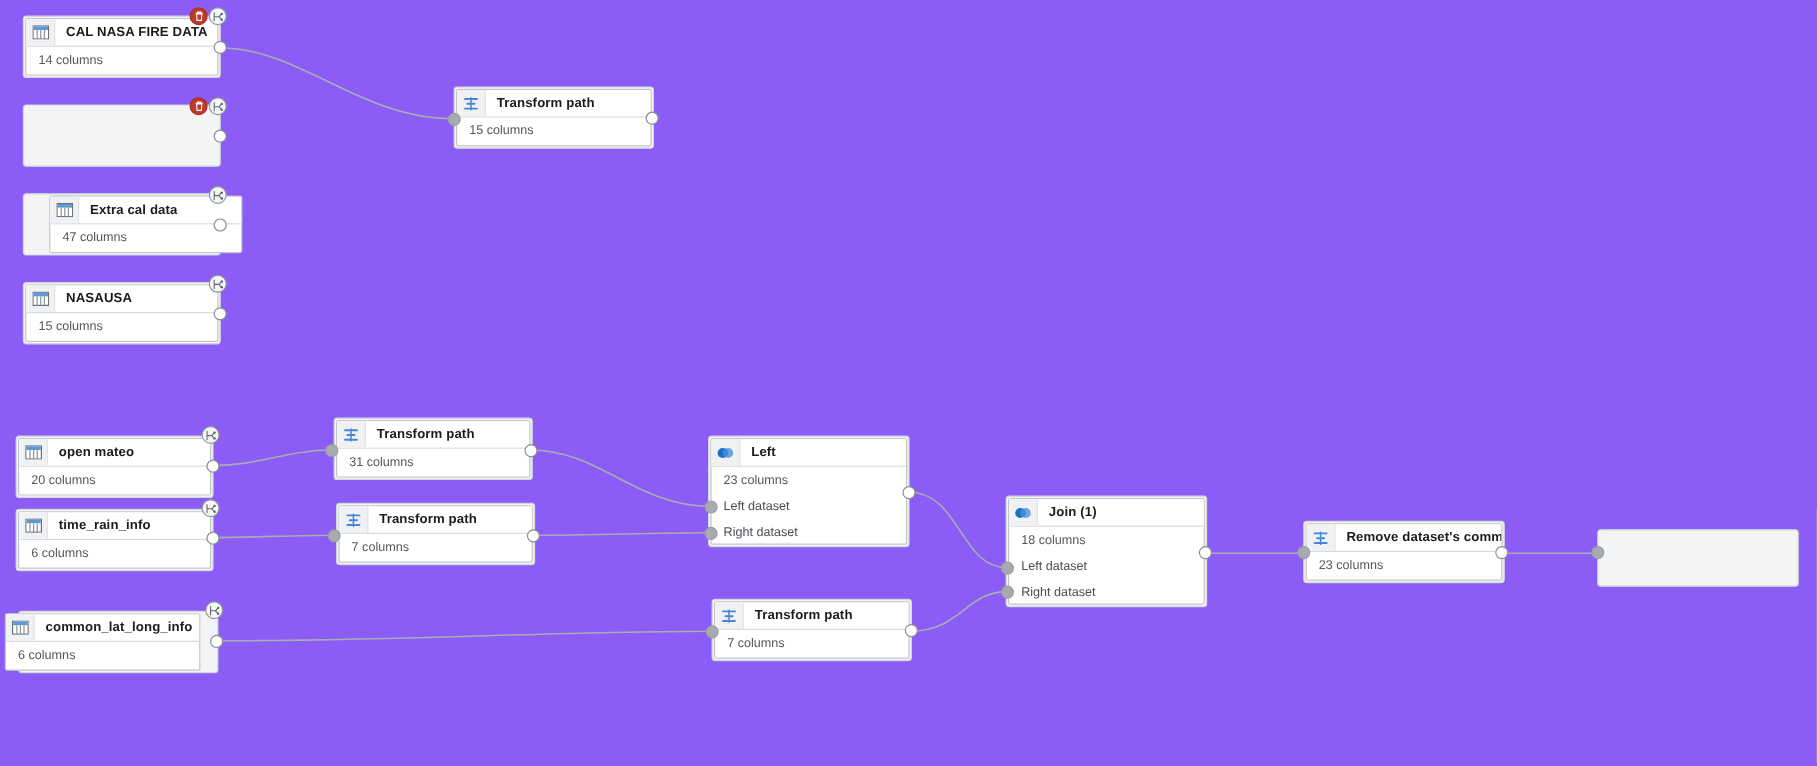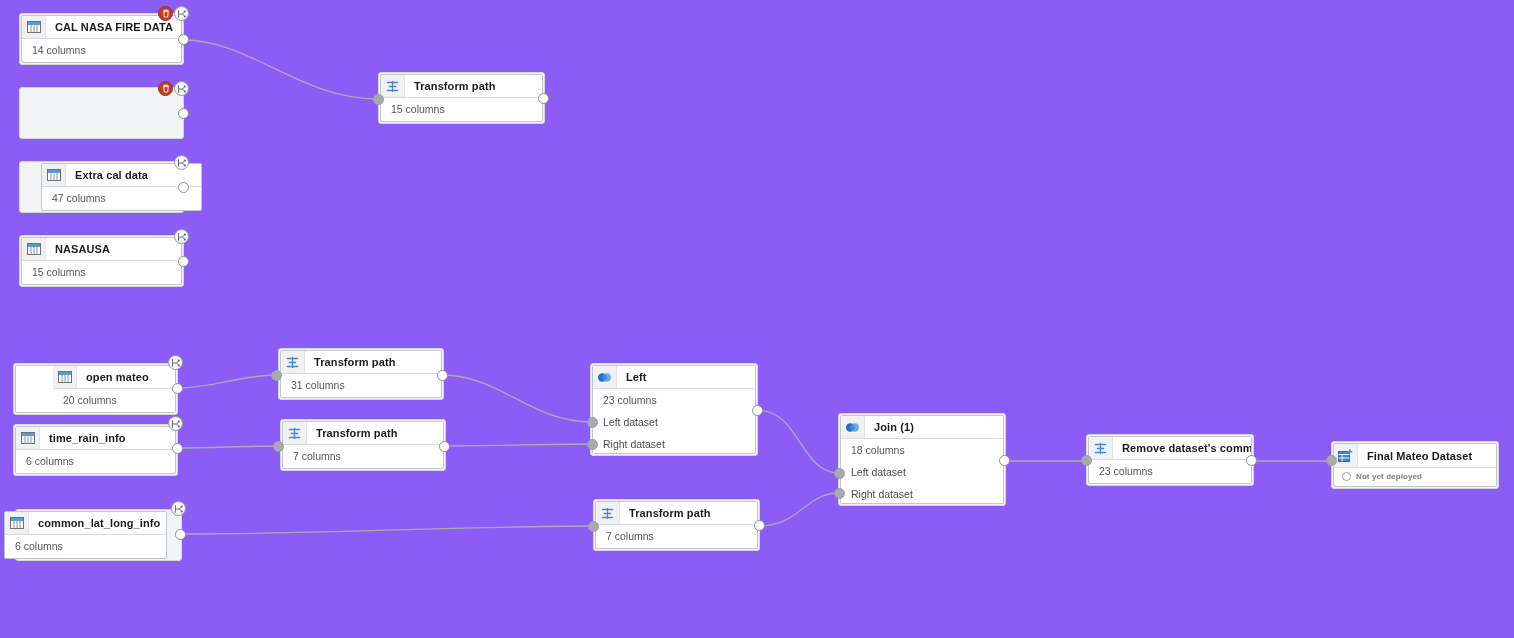--- a/index.html
+++ b/index.html
@@ -282,21 +282,21 @@
         </svg>
       </span>
       <span class="hdr-title">Transform path</span>
     </div>
     <div class="node-row">15 columns</div>
   </div>
   <div class="port port-in" style="left:373px;top:94px;"></div>
   <div class="port port-out" style="left:538px;top:93px;"></div>
 
   <div class="node-frame" style="left:13px;top:363px;width:165px;height:52px;"></div>
-  <div class="node" style="left:15px;top:365px;width:161px;height:48px;padding-left:37px;">
+  <div class="node" style="left:15px;top:365px;width:161px;height:48px;">
     <div class="node-hdr">
       <span class="hdr-icon">
         <svg width="14" height="12" viewBox="0 0 14 12">
           <rect x="0.5" y="0.5" width="13" height="11" fill="#ffffff" stroke="#6d7177"></rect>
           <rect x="1" y="1" width="12" height="3" fill="#5b9bd5"></rect>
           <line x1="4" y1="4" x2="4" y2="11.5" stroke="#8d9197"></line>
           <line x1="7" y1="4" x2="7" y2="11.5" stroke="#8d9197"></line>
           <line x1="10" y1="4" x2="10" y2="11.5" stroke="#8d9197"></line>
         </svg>
       </span>
@@ -477,33 +477,15 @@
         </svg>
       </span>
       <span class="hdr-title">Remove dataset's comm…</span>
     </div>
     <div class="node-row">23 columns</div>
   </div>
   <div class="port port-in" style="left:1081px;top:455px;"></div>
   <div class="port port-out" style="left:1246px;top:455px;"></div>
 
   <div class="node-frame" style="left:1331px;top:441px;width:168px;height:48px;"></div>
-  <div class="node" style="left:1333px;top:443px;width:164px;height:44px;">
-    <div class="node-hdr" style="height:24px;">
-      <span class="hdr-icon" style="height:23px;">
-        <svg width="15" height="14" viewBox="0 0 15 14">
-          <rect x="0.5" y="2.5" width="11" height="10" fill="#3d89d6" stroke="#2a6cb0"></rect>
-          <line x1="0.5" y1="5.5" x2="11.5" y2="5.5" stroke="#ffffff" stroke-width="0.9"></line>
-          <line x1="0.5" y1="9" x2="11.5" y2="9" stroke="#ffffff" stroke-width="0.9"></line>
-          <line x1="4.2" y1="5.5" x2="4.2" y2="12.5" stroke="#ffffff" stroke-width="0.9"></line>
-          <path d="M11.8 0.6v4M9.8 2.6h4" stroke="#3d89d6" stroke-width="1.3" stroke-linecap="round"></path>
-        </svg>
-      </span>
-      <span class="hdr-title">Final Mateo Dataset</span>
-    </div>
-    <div class="status-row">
-      <span class="status-dot"></span>
-      <span class="status-text">Not yet deployed</span>
-    </div>
-  </div>
   <div class="port port-in" style="left:1326px;top:455px;"></div>
 
 </div>
 
 </body></html>

